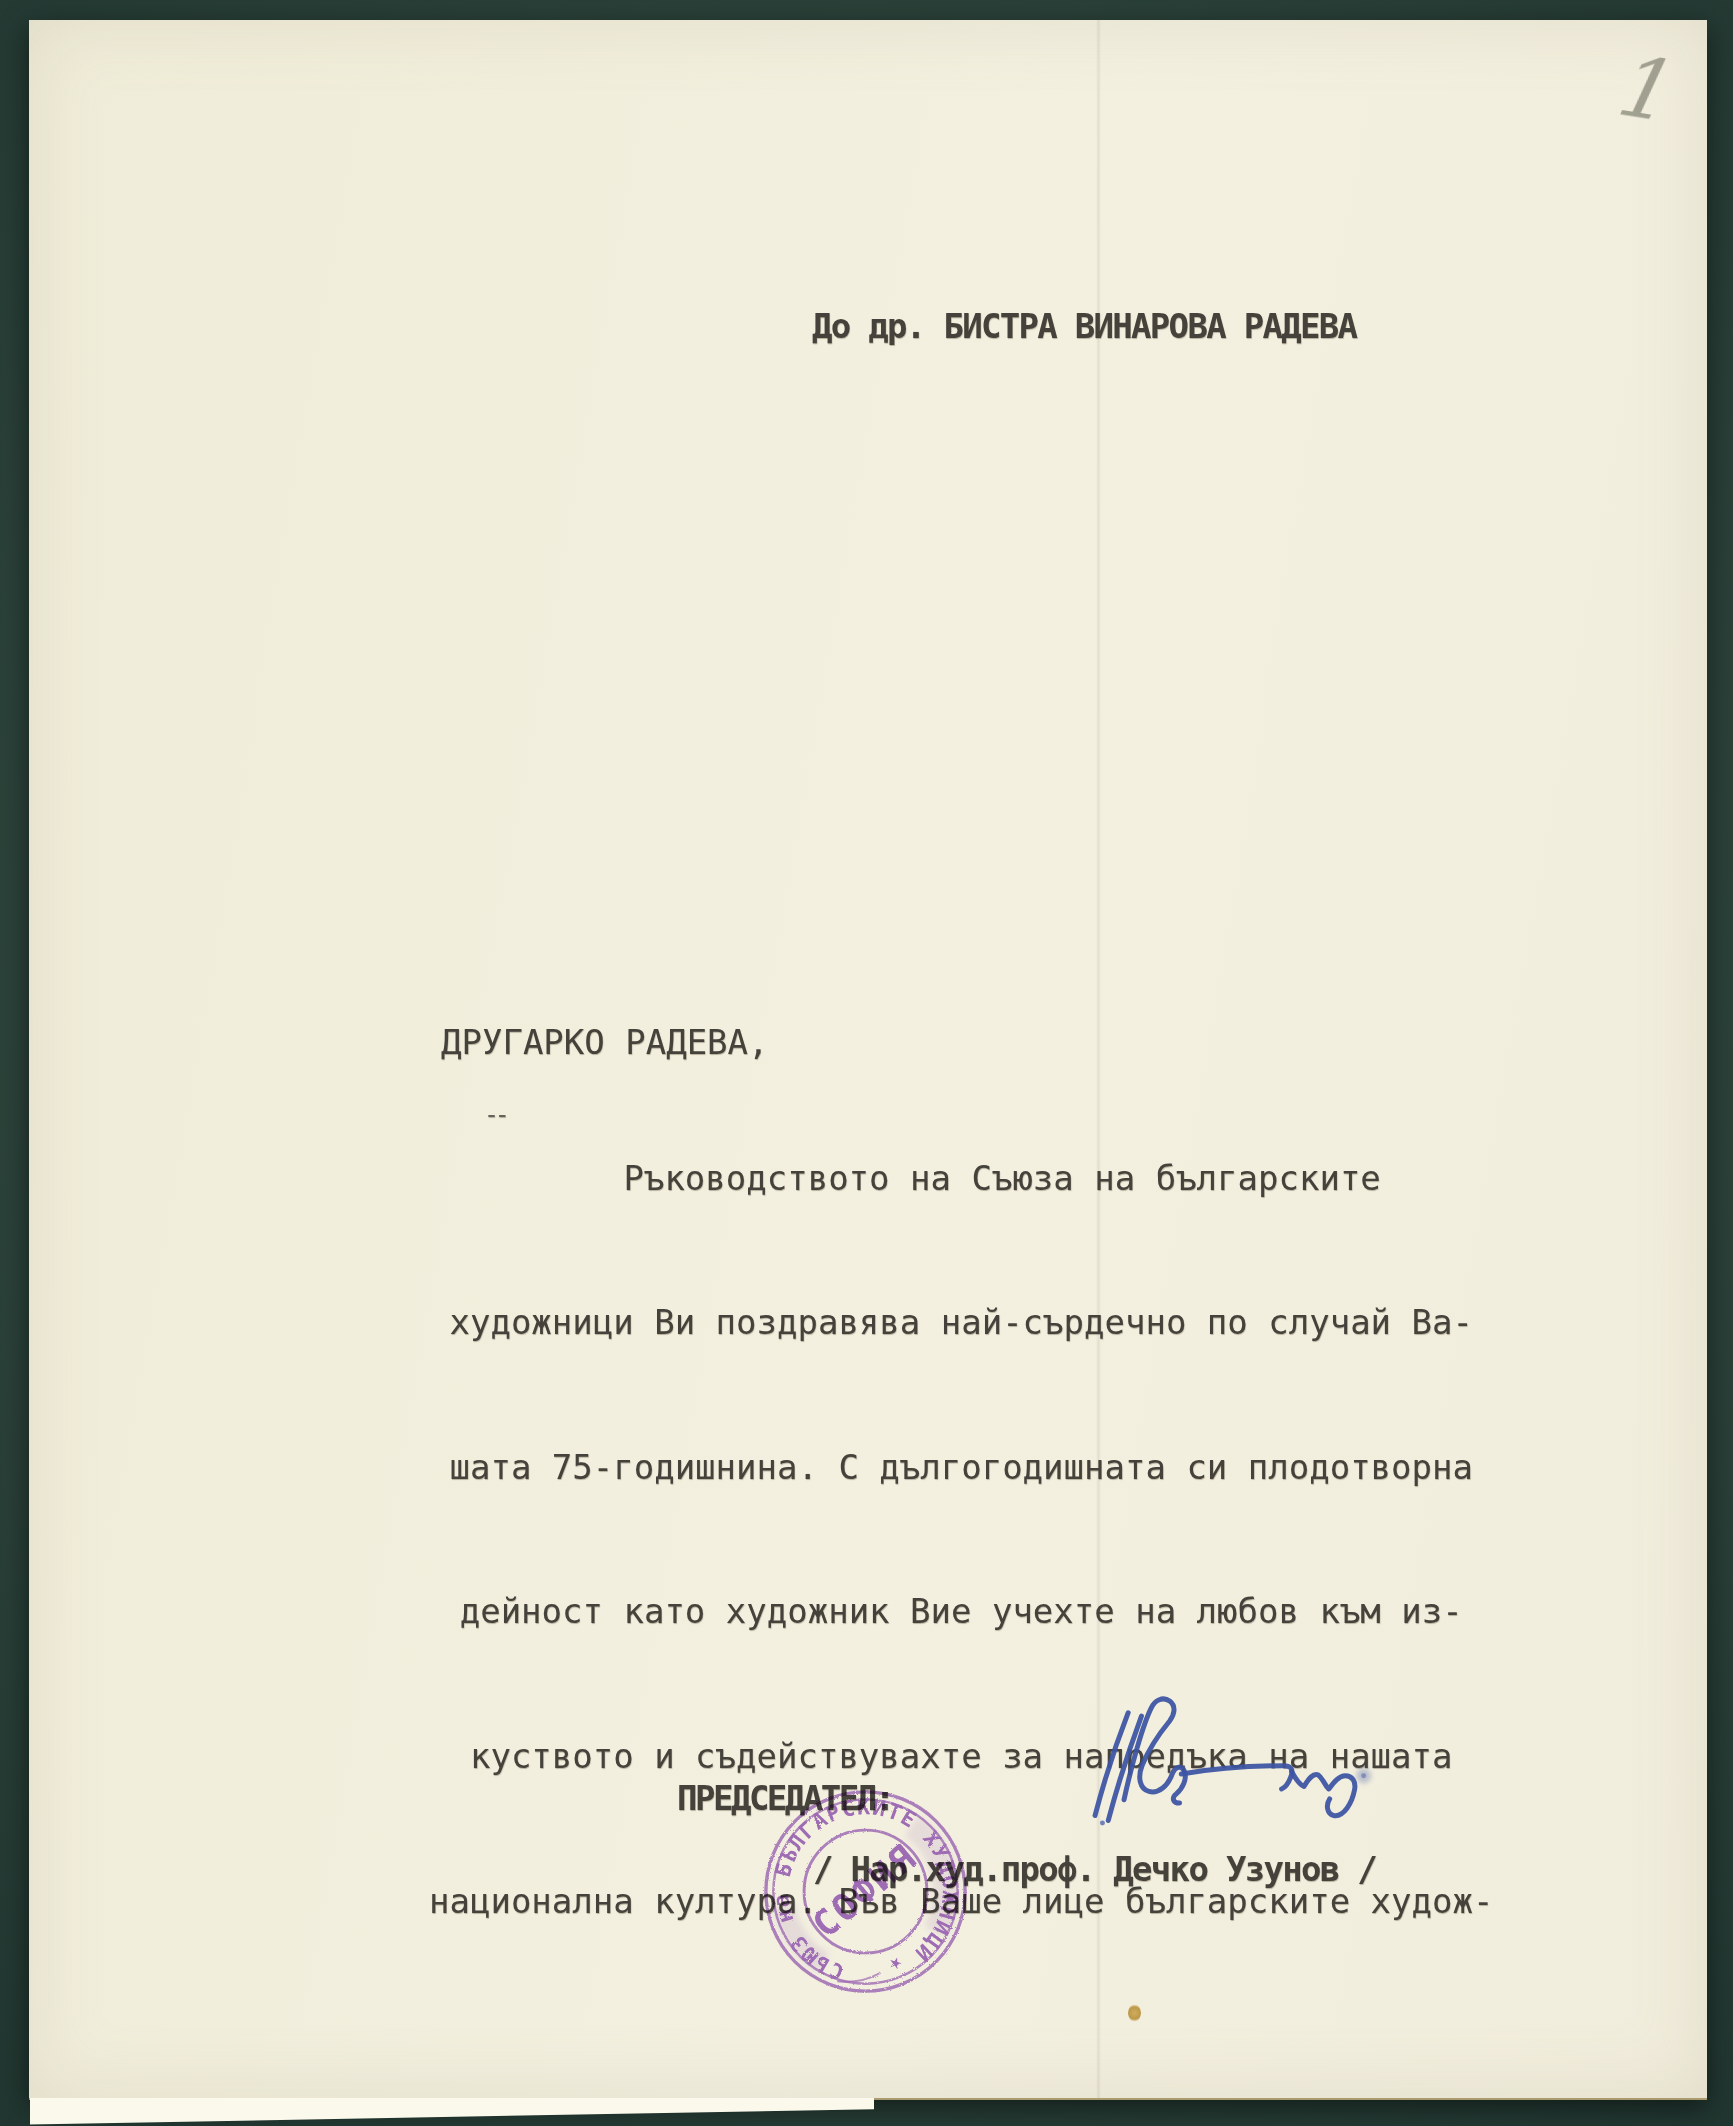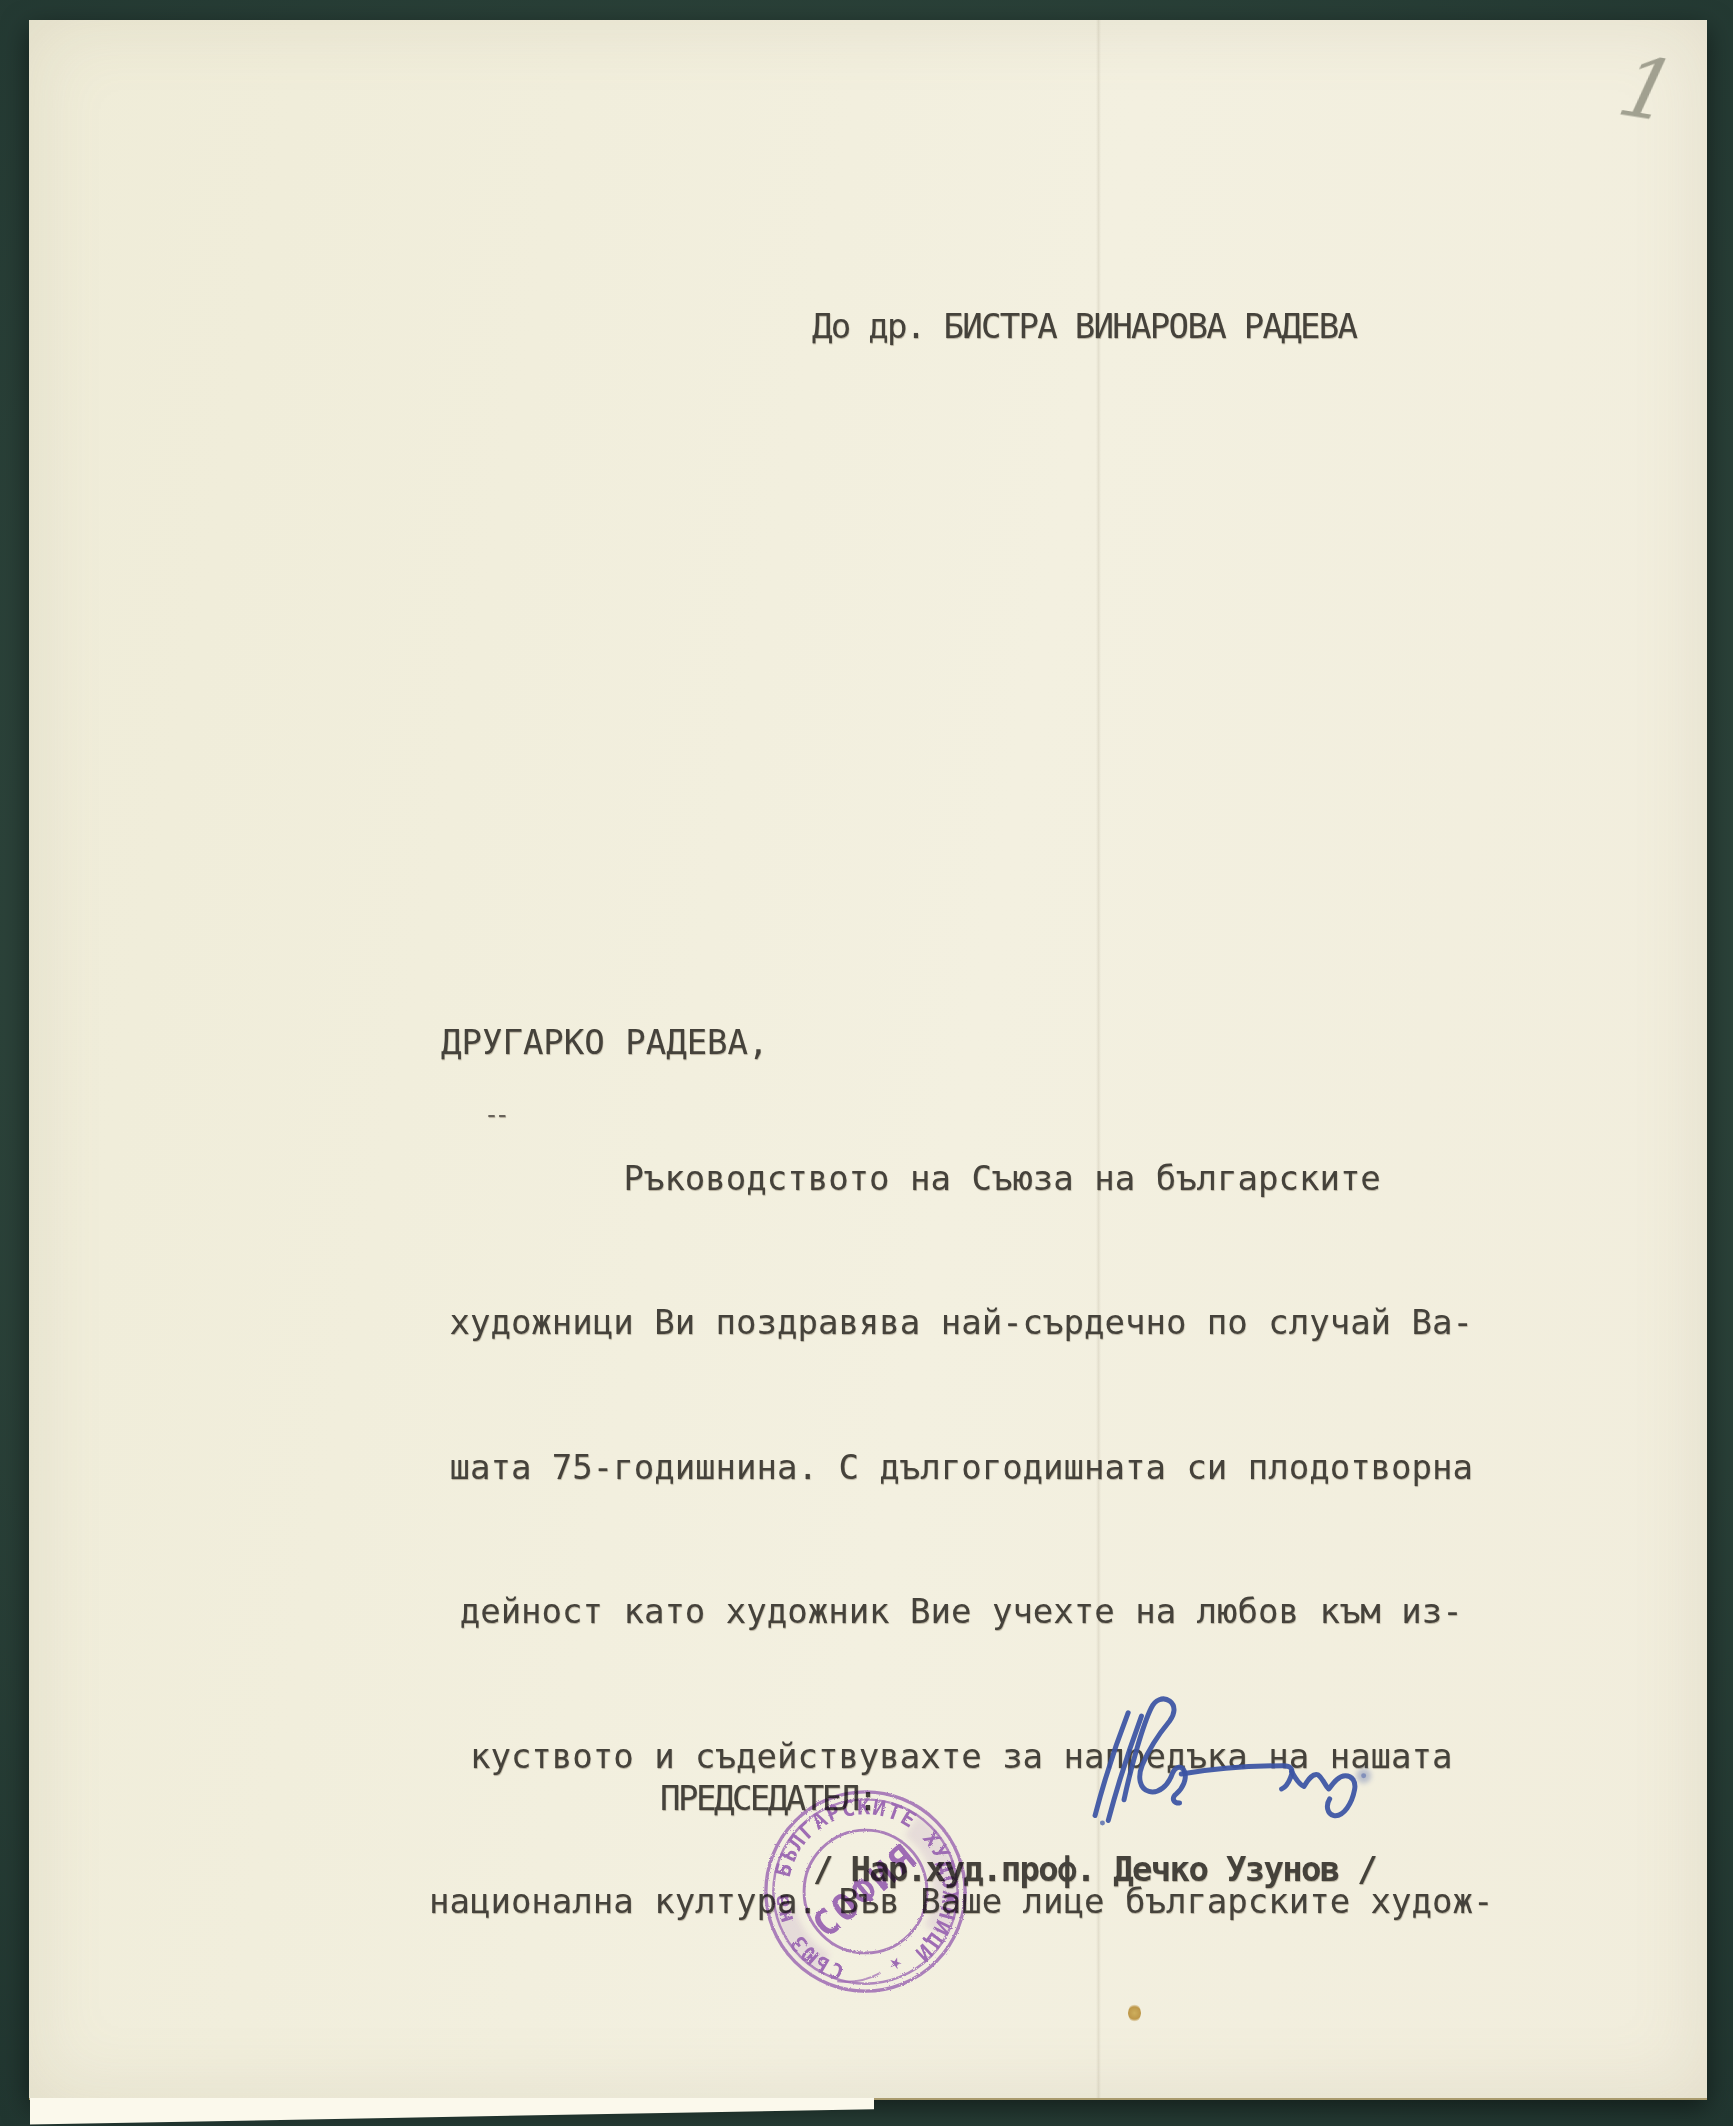--- a/index.html
+++ b/index.html
@@ -21,26 +21,26 @@
     box-shadow:0 1.7px 3.3px rgba(0,0,0,.4);
   }
   .fold-line{
     position:absolute;left:1067px;top:0;width:5px;height:100%;
     background:linear-gradient(to right, rgba(125,113,88,0), rgba(125,113,88,.13) 50%, rgba(125,113,88,0));
   }
   .typed{
     position:absolute;font-size:34px;color:#45423b;white-space:pre;line-height:1.2;
     text-shadow:0.5px 0.8px 0.8px rgba(90,75,55,.38);
   }
-  .recipient-line{left:783px;top:286px;letter-spacing:-1.7px;}
+  .recipient-line{left:783px;top:286px;letter-spacing:-1.7px;font-weight:bold;}
   .salutation{left:412px;top:1002px;}
   .correction-mark{left:455px;top:1080px;font-size:25px;color:#67625a;letter-spacing:-4.2px;}
   .body-block{left:400px;top:1056px;}
   .body-line{display:block;height:63px;text-align:center;}
-  .closing-title{left:631px;top:1758px;letter-spacing:-2.5px;}
+  .closing-title{left:648px;top:1758px;letter-spacing:-2.5px;font-weight:bold;}
   .closing-name{left:784px;top:1829px;letter-spacing:-1.7px;font-weight:bold;}
   .corner-mark{
     position:absolute;left:1592px;top:21.6px;font-family:"DejaVu Serif",serif;font-style:italic;
     font-size:83px;color:#8e8e7e;transform:rotate(9deg) skewX(-5deg);opacity:.8;filter:blur(0.3px);
   }
   .signature-svg{position:absolute;left:1019px;top:1633px;width:366px;height:199px;}
   .signature-svg path{stroke:var(--sig-ink,#3b54a4);stroke-width:6;fill:none;
     stroke-linecap:round;stroke-linejoin:round;opacity:.93;}
   .signature-svg .blot{filter:blur(3px);}
   .stamp-svg{position:absolute;left:712px;top:1747px;width:249px;height:249px;

